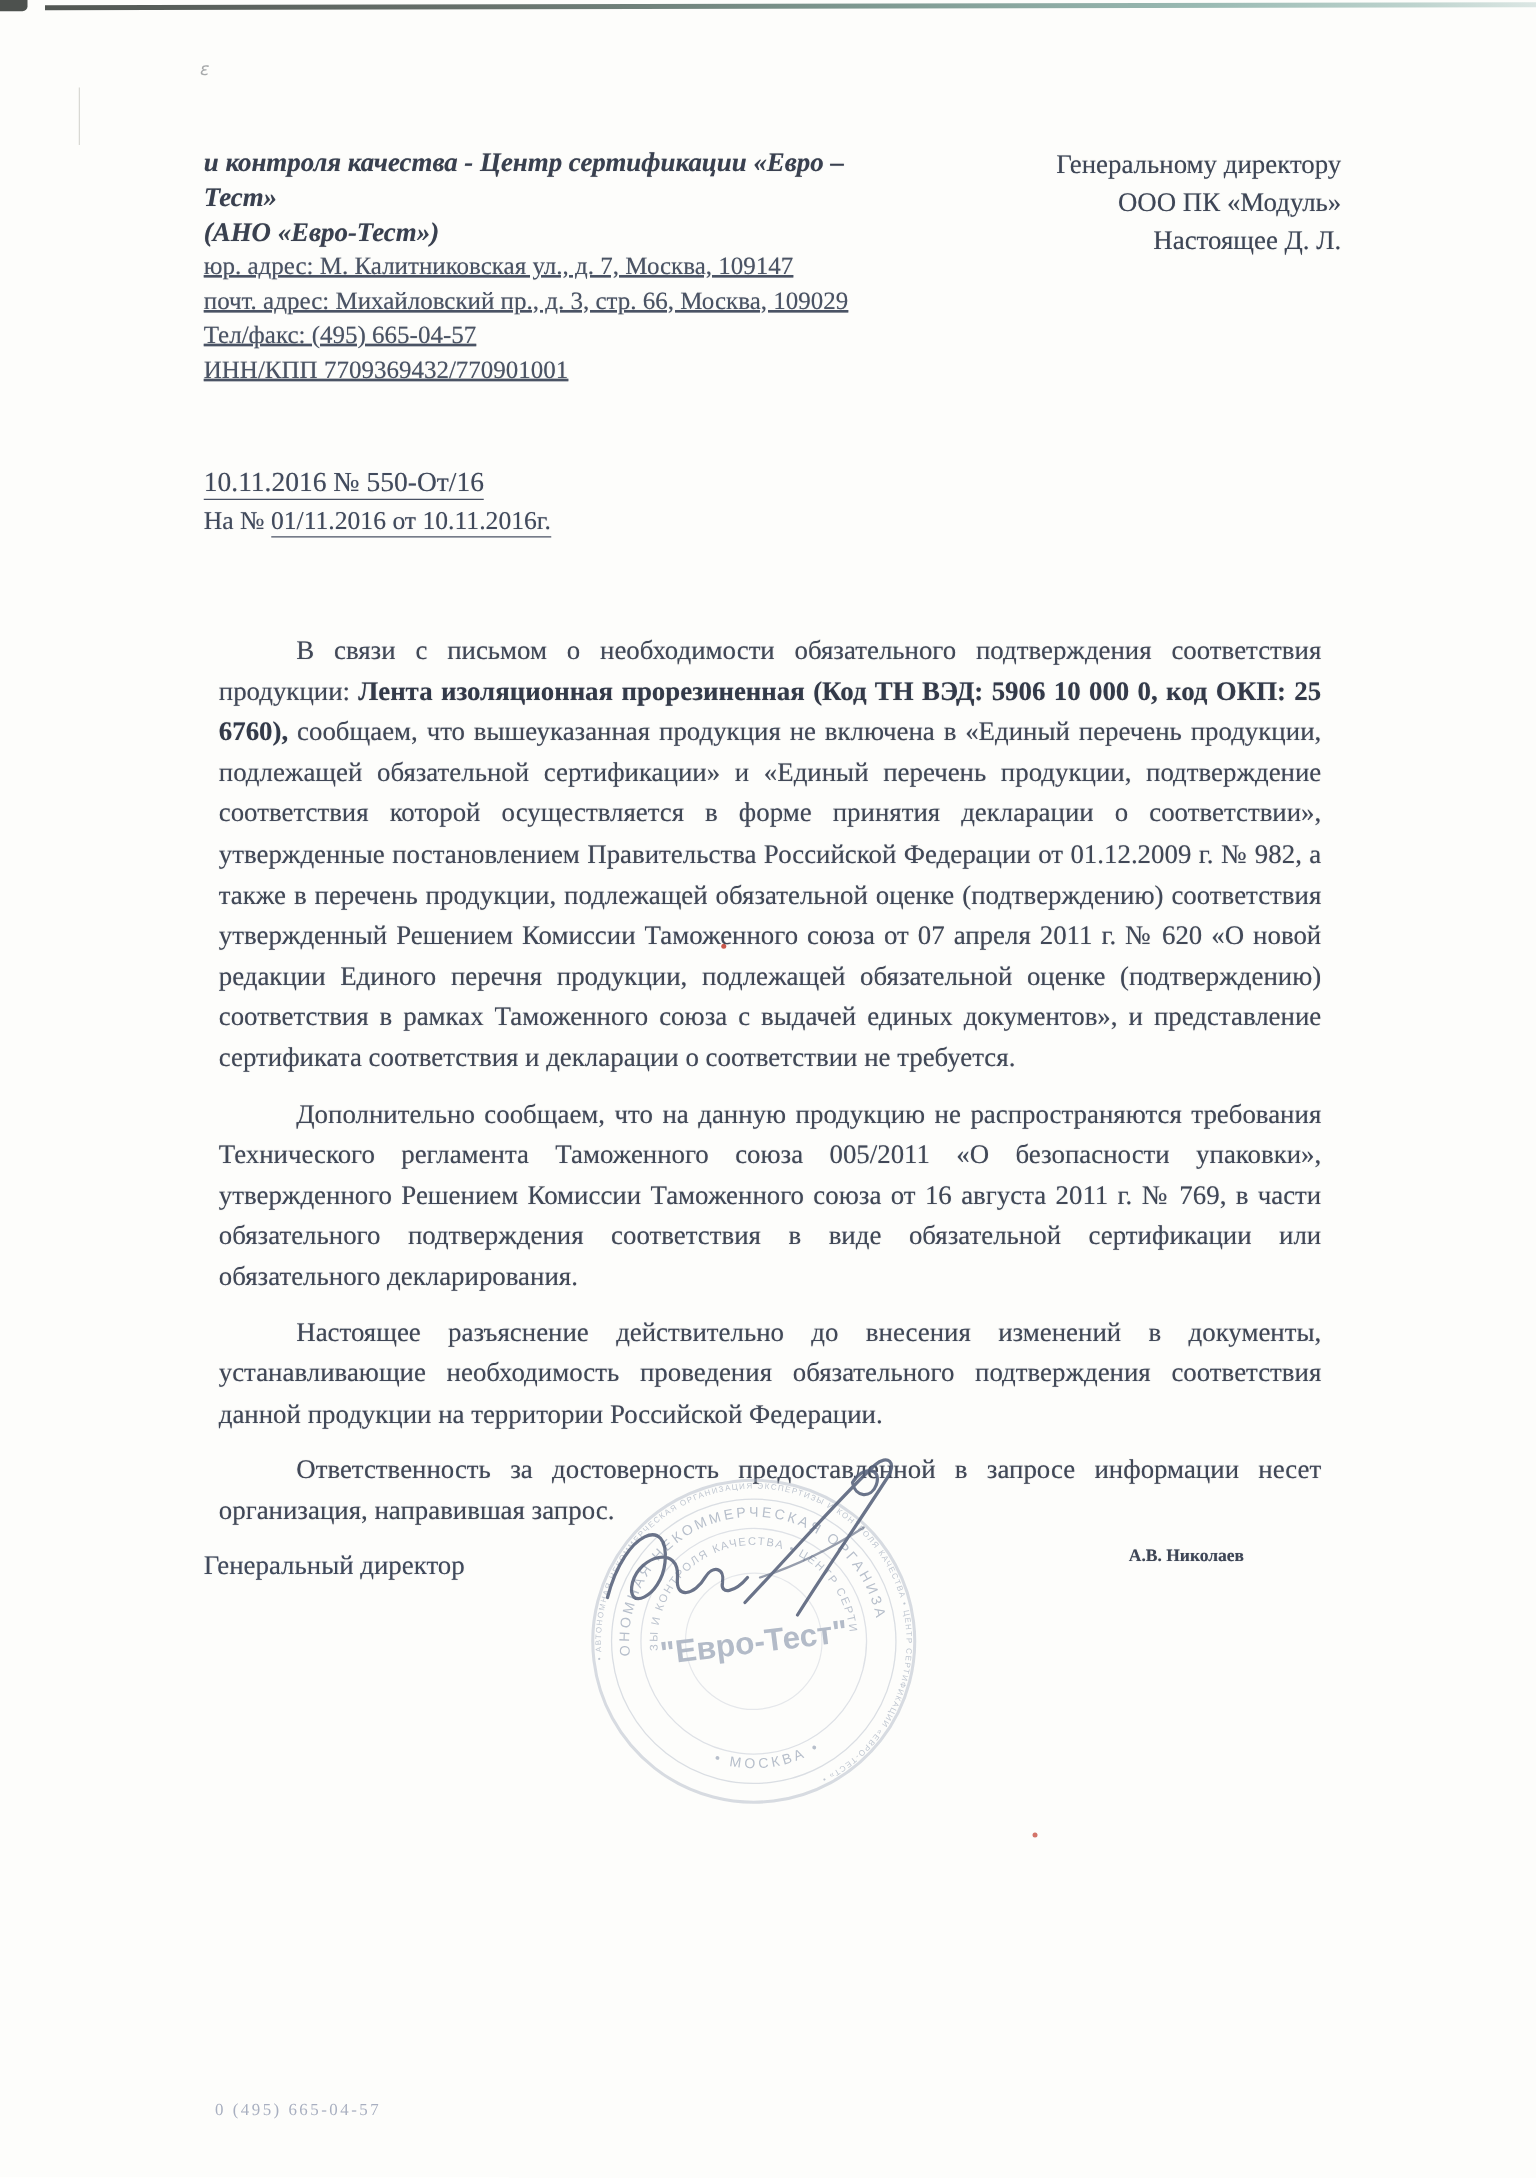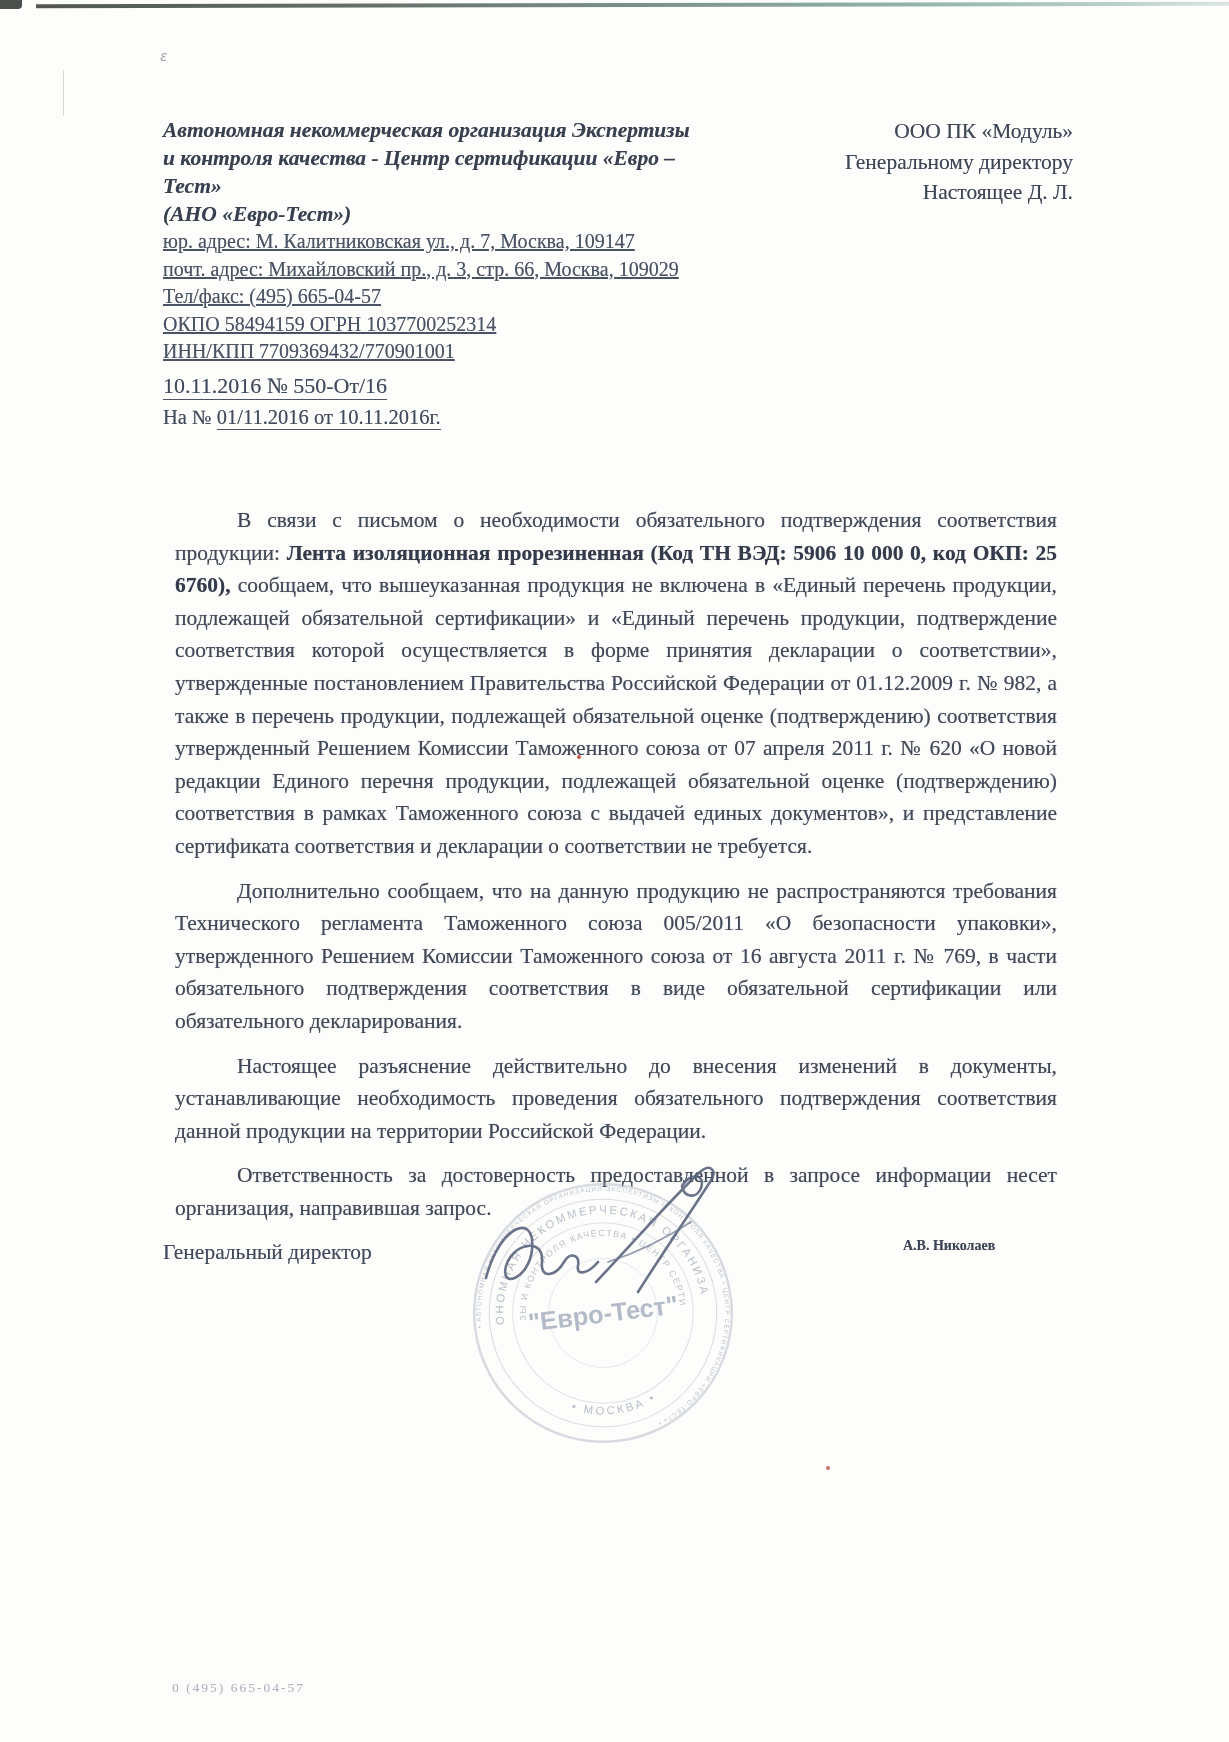--- a/index.html
+++ b/index.html
@@ -101,34 +101,32 @@
 <div class="page">
 
   <div class="scan-top-edge"></div>
   <div class="scan-corner-blob"></div>
   <div class="scan-vline"></div>
   <div class="pencil-mark">ε</div>
   <div class="red-speck s1"></div>
   <div class="red-speck s2"></div>
 
   <div class="sender">
-    <div class="org-line">Автономная некоммерческая организация Экспертизы</div>
     <div class="org-line">и контроля качества  - Центр сертификации «Евро –</div>
     <div class="org-line">Тест»</div>
     <div class="org-line">(АНО «Евро-Тест»)</div>
     <div class="info-line">юр. адрес: М. Калитниковская ул., д. 7, Москва, 109147</div>
     <div class="info-line">почт. адрес: Михайловский пр., д. 3, стр. 66, Москва, 109029</div>
     <div class="info-line">Тел/факс: (495) 665-04-57</div>
-    <div class="info-line">ОКПО 58494159 ОГРН 1037700252314</div>
     <div class="info-line">ИНН/КПП 7709369432/770901001</div>
   </div>
 
   <div class="recipient">
+    <div>Генеральному директору</div>
     <div>ООО ПК «Модуль»</div>
-    <div>Генеральному директору</div>
     <div>Настоящее Д. Л.</div>
   </div>
 
   <div class="refs">
     <div class="ref-line1">
       <span class="u">10.11.2016 № 550-От/16</span>
     </div>
     <div class="ref-line2">
       <span>На № </span><span class="u">01/11.2016 от 10.11.2016г.</span>
     </div>

